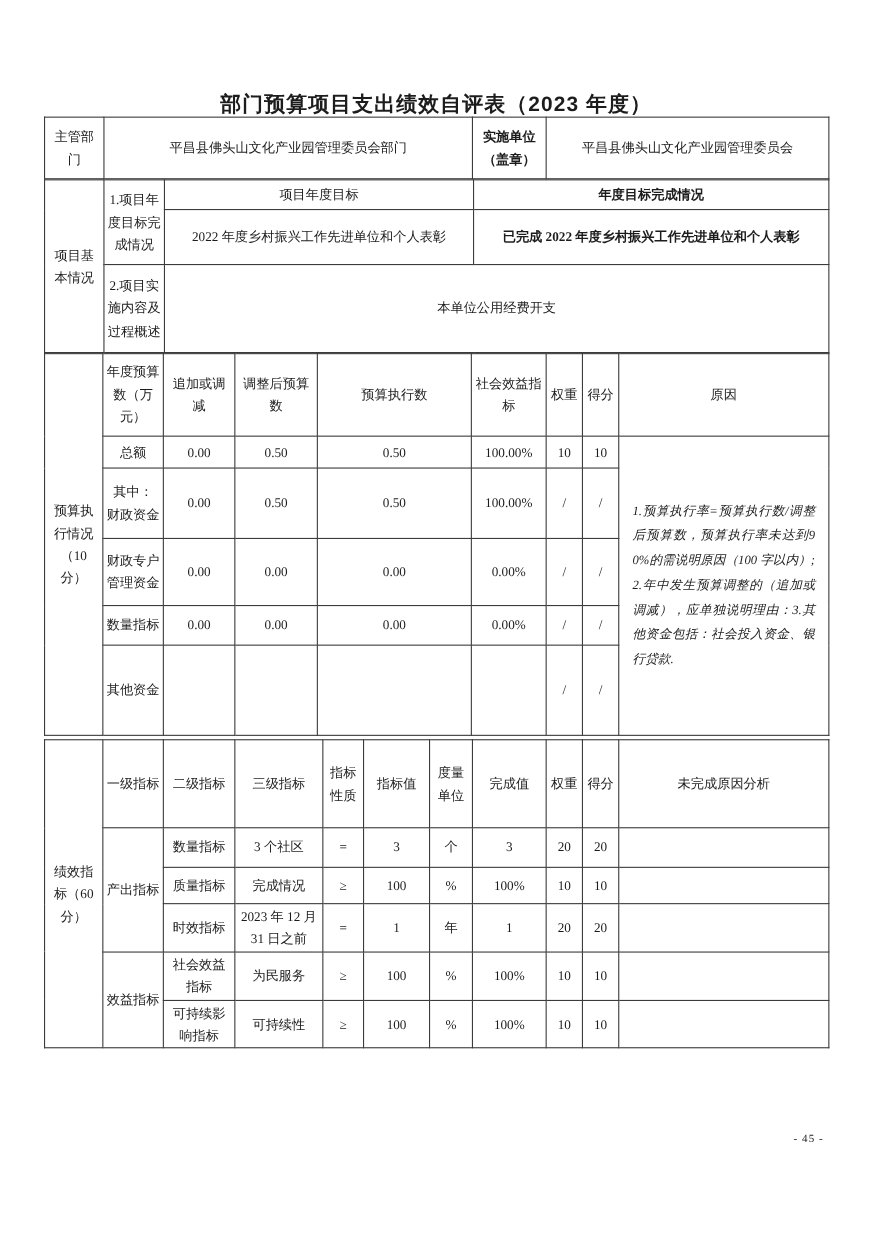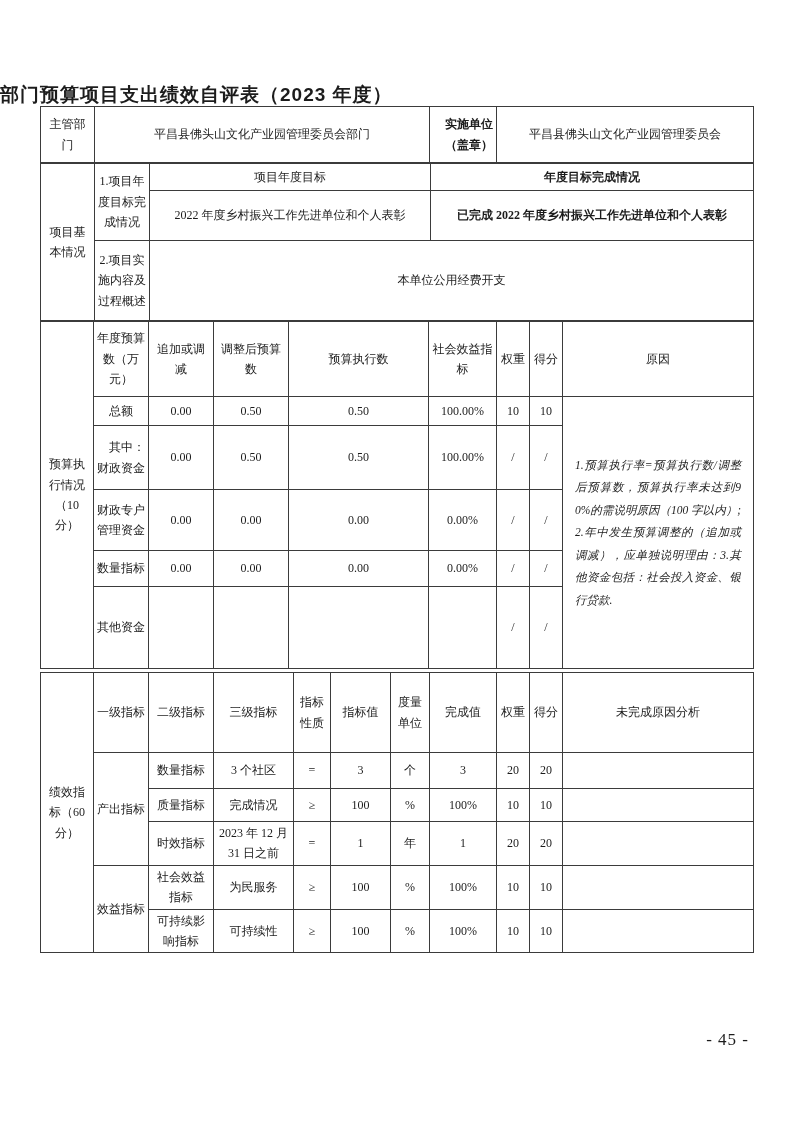--- a/index.html
+++ b/index.html
@@ -1,30 +1,30 @@
 <!DOCTYPE html>
 <html><head>
 <meta charset="utf-8">
 <style>
   * { margin:0; padding:0; box-sizing:border-box; }
   html,body { background:#ffffff; }
   body { font-family:"Liberation Serif","DejaVu Serif",serif; color:#1c1c1c; }
   .page { position:relative; width:793px; height:1122px; background:#ffffff; padding-top:82px; overflow:hidden; }
-  .title { text-align:left; font-family:"Liberation Sans","DejaVu Sans",sans-serif;
+  .title { text-align:center; font-family:"Liberation Sans","DejaVu Sans",sans-serif;
            font-weight:bold; font-size:19px; letter-spacing:1px; height:24px; }
   table { border-collapse:collapse; table-layout:fixed; margin-left:40px; width:713px; }
   td { border:1px solid #3b3b3b; text-align:center; vertical-align:middle;
        font-size:12px; line-height:1.7; padding:1px 3px; overflow:hidden; word-break:break-all; }
   .bold { font-weight:bold; }
-  .pre  { white-space:pre-line;text-align:right; }
+  .pre  { white-space:pre-line; }
   .t1 { margin-top:14px; }
   .t5 { margin-top:3px; }
   .note { font-style:italic; font-size:11.5px; line-height:1.95; text-align:justify;
           padding:0 9px; word-break:break-all; }
-  .pagenum { position:absolute; top:1030px; right:44px; font-size:17px; letter-spacing:1px; }
+  .pagenum { position:absolute; top:1030px; right:44px; font-size:10px; letter-spacing:1px; }
 </style>
 </head>
 <body>
 
 <div class="page">
 
   <div class="title">部门预算项目支出绩效自评表（2023 年度）</div>
 
 
   <table>

